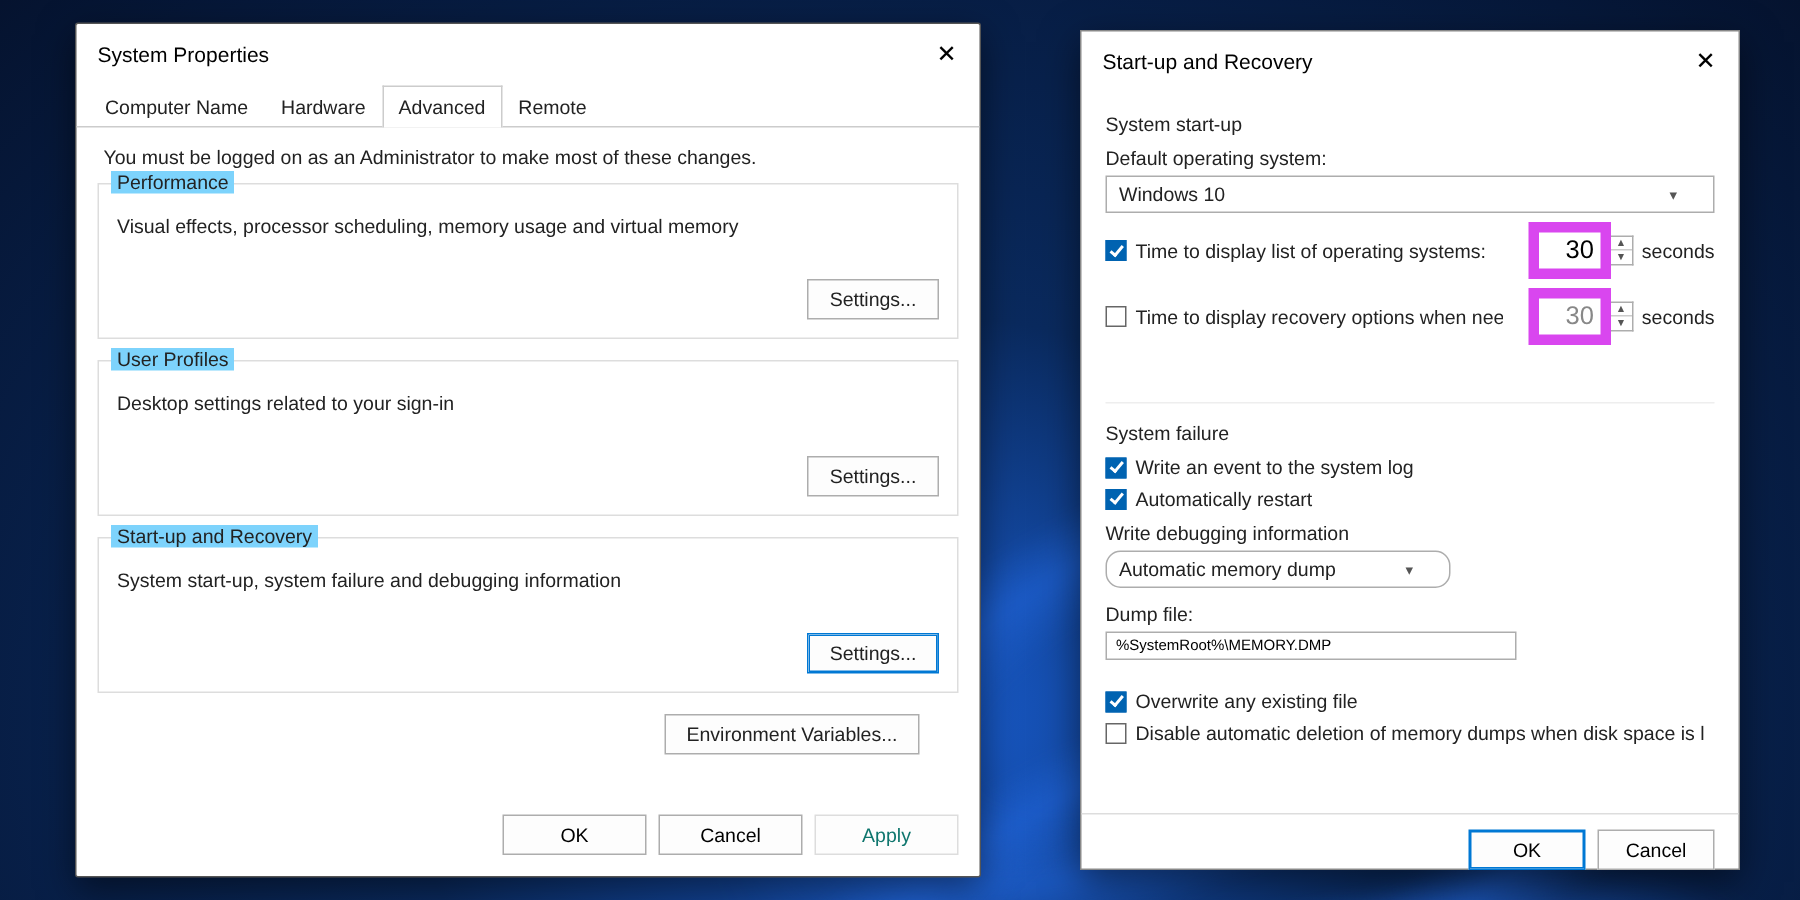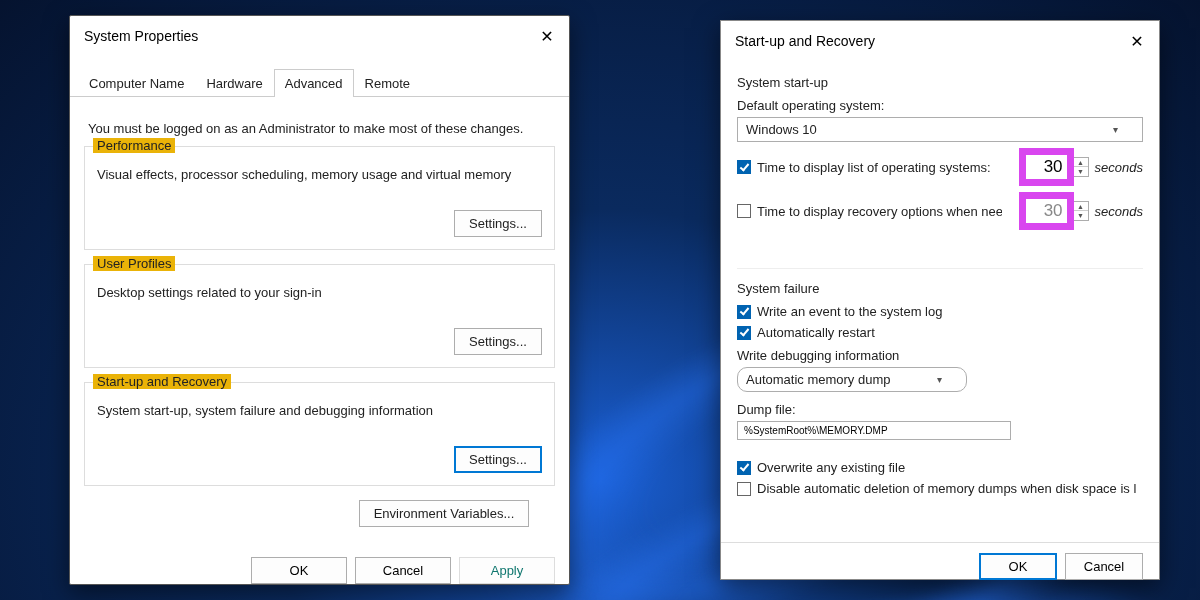--- a/index.html
+++ b/index.html
@@ -15,38 +15,38 @@
     }
     .swirl.s1 { left: 400px; top: 50px; transform: rotate(-25deg) scaleY(0.4); }
     .swirl.s2 { left: 420px; top: 180px; transform: rotate(-20deg) scaleY(0.35); }
     .swirl.s3 { left: 440px; top: 310px; transform: rotate(-15deg) scaleY(0.3); }
 
     .dialog {
       position: absolute; background: #fff; border: 1px solid #555;
       box-shadow: 0 8px 24px rgba(0,0,0,0.5);
       display: flex; flex-direction: column;
     }
-    .dialog.sp { left: 69px; top: 15px; width: 501px; height: 570px; border-radius: 2px; gap: 12px; }
+    .dialog.sp { left: 50px; top: 15px; width: 604px; height: 570px; border-radius: 2px; }
     .dialog.sr { left: 720px; top: 20px; width: 440px; height: 560px; border: 1px solid #888; }
 
     .titlebar { display: flex; align-items: center; justify-content: space-between; padding: 8px 10px 8px 14px; }
     .title { font-size: 14px; color: #000; }
     .close { width: 24px; height: 24px; display:flex; align-items:center; justify-content:center; cursor:pointer; font-size:16px; }
 
     .tabstrip { display:flex; border-bottom: 1px solid #ccc; padding: 0 8px; }
     .tab { padding: 6px 10px; font-size: 13px; color: #222; border: 1px solid transparent; border-bottom:none; position:relative; top:1px; cursor:pointer; }
     .tab.active { background:#fff; border-color:#ccc; }
 
     .panel { padding: 8px 14px 0 14px; flex:1; font-size:13px; color:#222; }
     .instr { margin: 4px 0 10px 4px; }
 
     .group {
       border: 1px solid #ddd; position: relative; padding: 20px 12px 12px 12px; margin-bottom: 14px;
     }
-    .group-title { position:absolute; top:-9px; left:8px; background:#eab308; padding:0 4px; font-size:13px; }
+    .group-title { position:absolute; top:-9px; left:8px; background:#7dd3fc; padding:0 4px; font-size:13px; }
     .group-desc { font-size:13px; margin-bottom: 28px; }
     .btn-row { display:flex; justify-content:flex-end; }
     .btn {
       min-width: 88px; padding: 5px 12px; font-size:13px; background:#fdfdfd;
       border:1px solid #adadad; cursor:pointer; text-align:center;
     }
     .btn.focused { border:1px solid #0078d4; box-shadow: inset 0 0 0 1px #0078d4; }
     .btn.disabled { color:#0f766e; border-color:#ddd; }
 
     .footer { display:flex; justify-content:flex-end; gap:8px; padding: 18px 14px 14px 14px; border-top: 0; }
@@ -64,21 +64,21 @@
     .chev { font-size:10px; color:#555; }
     .row { display:flex; align-items:center; gap:6px; margin:6px 0; }
     .chk { width:14px; height:14px; border:1px solid #666; display:inline-flex; align-items:center; justify-content:center; cursor:pointer; flex-shrink:0; }
     .chk.checked { background:#0063b1; border-color:#0063b1; }
     .chk.checked::after { content:""; width:7px; height:3px; border-left:2px solid #fff; border-bottom:2px solid #fff; transform: rotate(-50deg); margin-top:-2px; }
     .spinwrap { display:flex; align-items:center; margin-left:auto; }
     .spin-input { width:55px; border:7px solid #d946ef; padding:2px 4px; font-size:17px; text-align:right; }
     .spin-btns { display:flex; flex-direction:column; border:1px solid #adadad; border-left:none; }
     .spin-btns span { width:14px; height:9px; font-size:7px; display:flex; align-items:center; justify-content:center; cursor:pointer; color:#555; }
     .spin-btns span:first-child { border-bottom:1px solid #ccc; }
-    .unit { margin-left:6px;font-style:italic; }
+    .unit { margin-left:6px; }
     .disabled-text { color:#888; }
     .textin { width:274px; border:1px solid #adadad; padding:3px 6px; font-size:10px; }
     .sr-footer { display:flex; justify-content:flex-end; gap:8px; padding: 10px 16px 14px 0; border-top:1px solid #ddd; }
     .narrow-select { width:230px;border-radius:10px; }
   </style>
 </head>
 <body>
 
 <div class="swirl s1"></div>
 <div class="swirl s2"></div>

